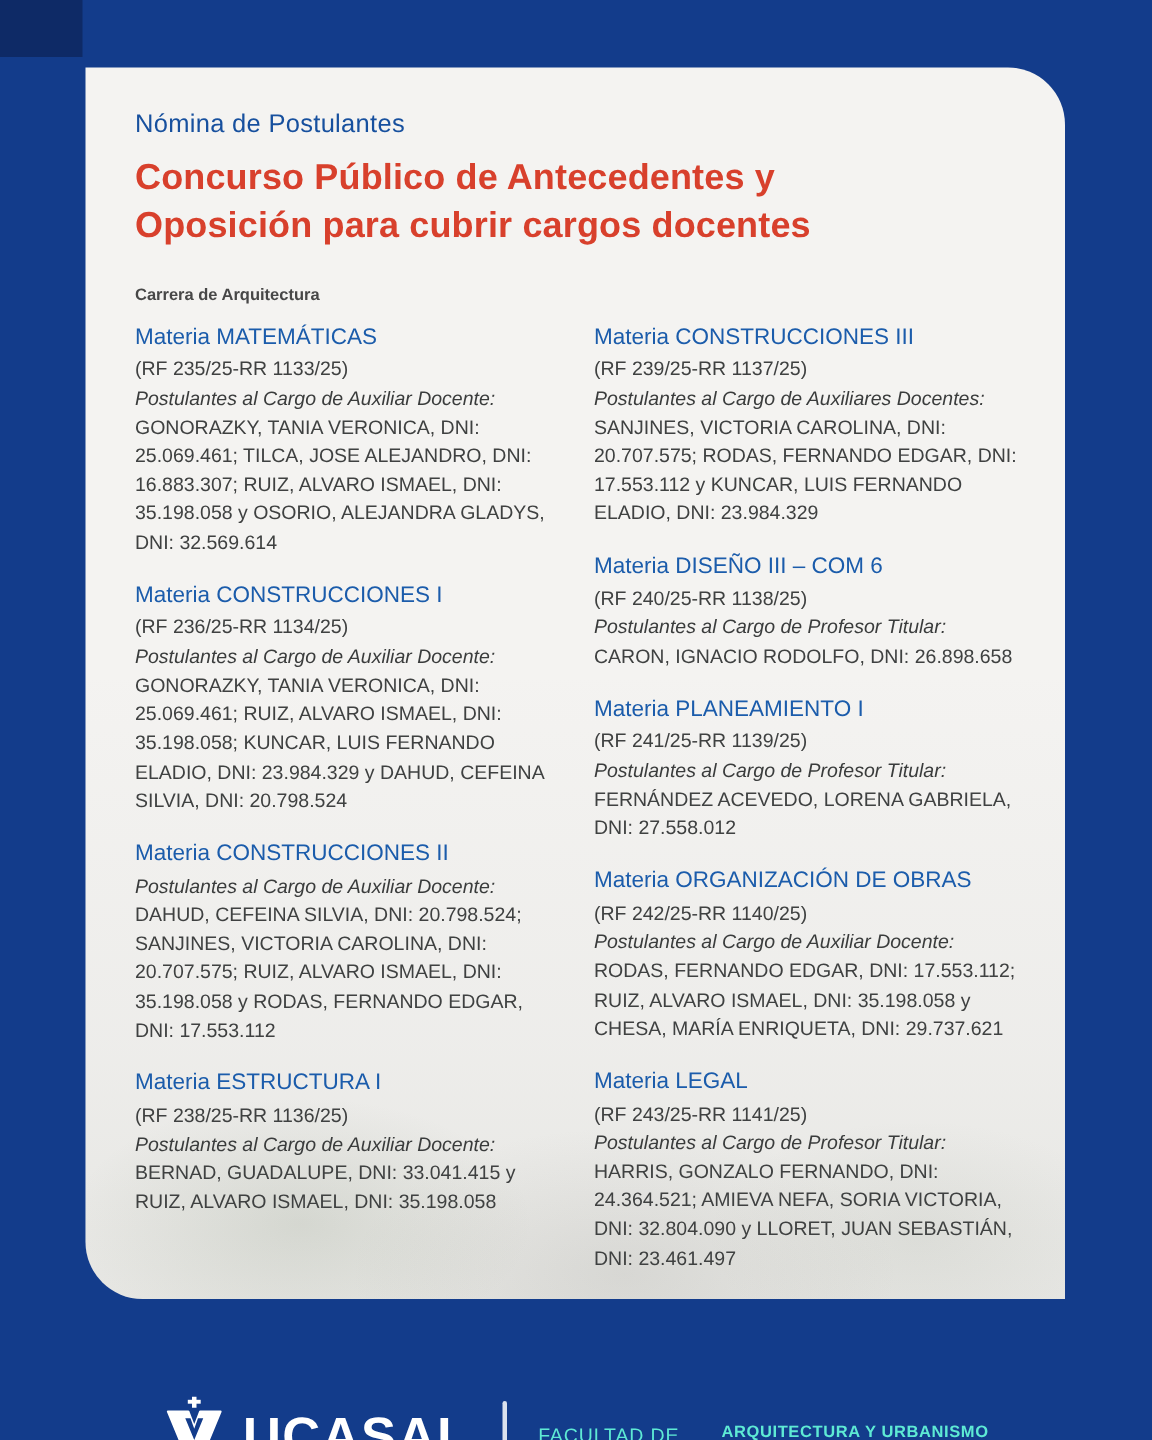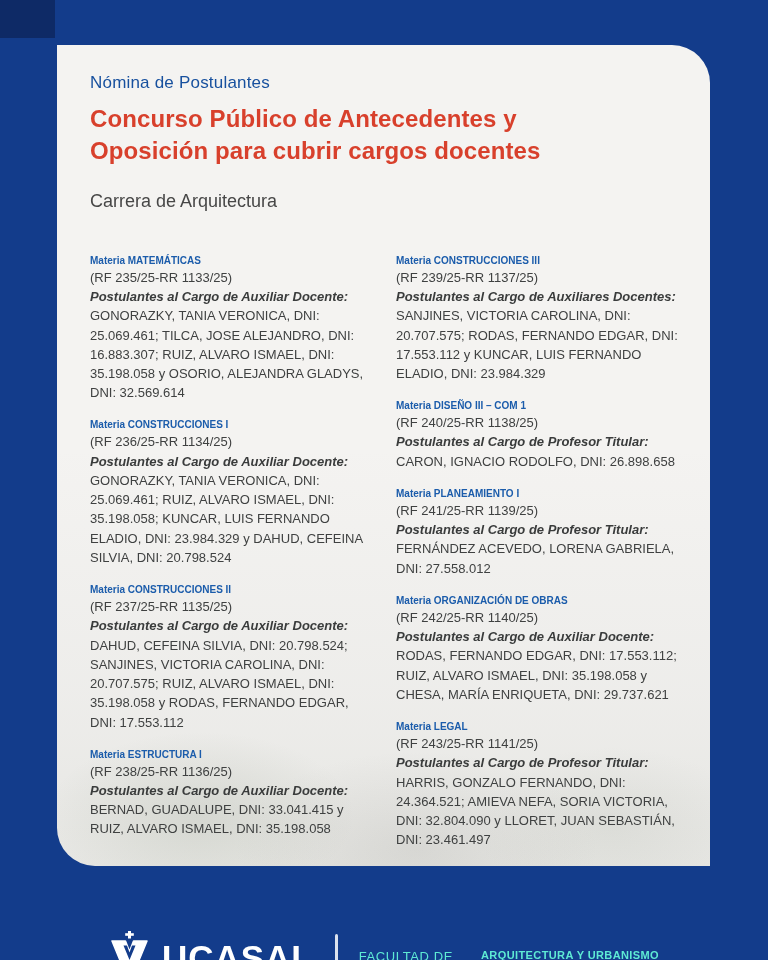--- a/index.html
+++ b/index.html
@@ -57,45 +57,45 @@
   .title {
     color: #d8402c;
     font-size: 24px;
     font-weight: 700;
     line-height: 1.33;
     letter-spacing: 0.1px;
     margin-bottom: 24px;
   }
   .subtitle {
     color: #474747;
-    font-size: 18px;
-    font-weight: 400;
-    margin-bottom: 41px;
+    font-size: 11px;
+    font-weight: 700;
+    margin-bottom: 11px;
   }
   .columns {
     display: flex;
     gap: 22px;
   }
   .col { flex: 1 1 0; min-width: 0; }
   .materia { margin-bottom: 15px; }
   .m-head {
     color: #1b5cab;
-    font-size: 10px;
-    font-weight: 700;
+    font-size: 15px;
+    font-weight: 400;
     line-height: 1.5;
   }
   .m-ref {
     color: #3f4141;
     font-size: 13px;
     line-height: 1.48;
   }
   .m-cargo {
     color: #3a3c3c;
     font-size: 13px;
-    font-weight: 700;
+    font-weight: 400;
     font-style: italic;
     line-height: 1.48;
   }
   .m-names {
     color: #3f4141;
     font-size: 13px;
     line-height: 1.48;
   }
   .footer {
     position: absolute;
@@ -170,21 +170,20 @@
 
           <section class="materia">
             <h3 class="m-head">Materia CONSTRUCCIONES I</h3>
             <div class="m-ref">(RF 236/25-RR 1134/25)</div>
             <div class="m-cargo">Postulantes al Cargo de Auxiliar Docente:</div>
             <div class="m-names">GONORAZKY, TANIA VERONICA, DNI: 25.069.461; RUIZ, ALVARO ISMAEL, DNI: 35.198.058; KUNCAR, LUIS FERNANDO ELADIO, DNI: 23.984.329 y DAHUD, CEFEINA SILVIA, DNI: 20.798.524</div>
           </section>
 
           <section class="materia">
             <h3 class="m-head">Materia CONSTRUCCIONES II</h3>
-            <div class="m-ref">(RF 237/25-RR 1135/25)</div>
             <div class="m-cargo">Postulantes al Cargo de Auxiliar Docente:</div>
             <div class="m-names">DAHUD, CEFEINA SILVIA, DNI: 20.798.524; SANJINES, VICTORIA CAROLINA, DNI: 20.707.575; RUIZ, ALVARO ISMAEL, DNI: 35.198.058 y RODAS, FERNANDO EDGAR, DNI: 17.553.112</div>
           </section>
 
           <section class="materia">
             <h3 class="m-head">Materia ESTRUCTURA I</h3>
             <div class="m-ref">(RF 238/25-RR 1136/25)</div>
             <div class="m-cargo">Postulantes al Cargo de Auxiliar Docente:</div>
             <div class="m-names">BERNAD, GUADALUPE, DNI: 33.041.415 y RUIZ, ALVARO ISMAEL, DNI: 35.198.058</div>
           </section>
@@ -193,21 +192,21 @@
         <div class="col">
 
           <section class="materia">
             <h3 class="m-head">Materia CONSTRUCCIONES III</h3>
             <div class="m-ref">(RF 239/25-RR 1137/25)</div>
             <div class="m-cargo">Postulantes al Cargo de Auxiliares Docentes:</div>
             <div class="m-names">SANJINES, VICTORIA CAROLINA, DNI: 20.707.575; RODAS, FERNANDO EDGAR, DNI: 17.553.112 y KUNCAR, LUIS FERNANDO ELADIO, DNI: 23.984.329</div>
           </section>
 
           <section class="materia">
-            <h3 class="m-head">Materia DISEÑO III – COM 1</h3>
+            <h3 class="m-head">Materia DISEÑO III – COM 6</h3>
             <div class="m-ref">(RF 240/25-RR 1138/25)</div>
             <div class="m-cargo">Postulantes al Cargo de Profesor Titular:</div>
             <div class="m-names">CARON, IGNACIO RODOLFO, DNI: 26.898.658</div>
           </section>
 
           <section class="materia">
             <h3 class="m-head">Materia PLANEAMIENTO I</h3>
             <div class="m-ref">(RF 241/25-RR 1139/25)</div>
             <div class="m-cargo">Postulantes al Cargo de Profesor Titular:</div>
             <div class="m-names">FERNÁNDEZ ACEVEDO, LORENA GABRIELA, DNI: 27.558.012</div>

